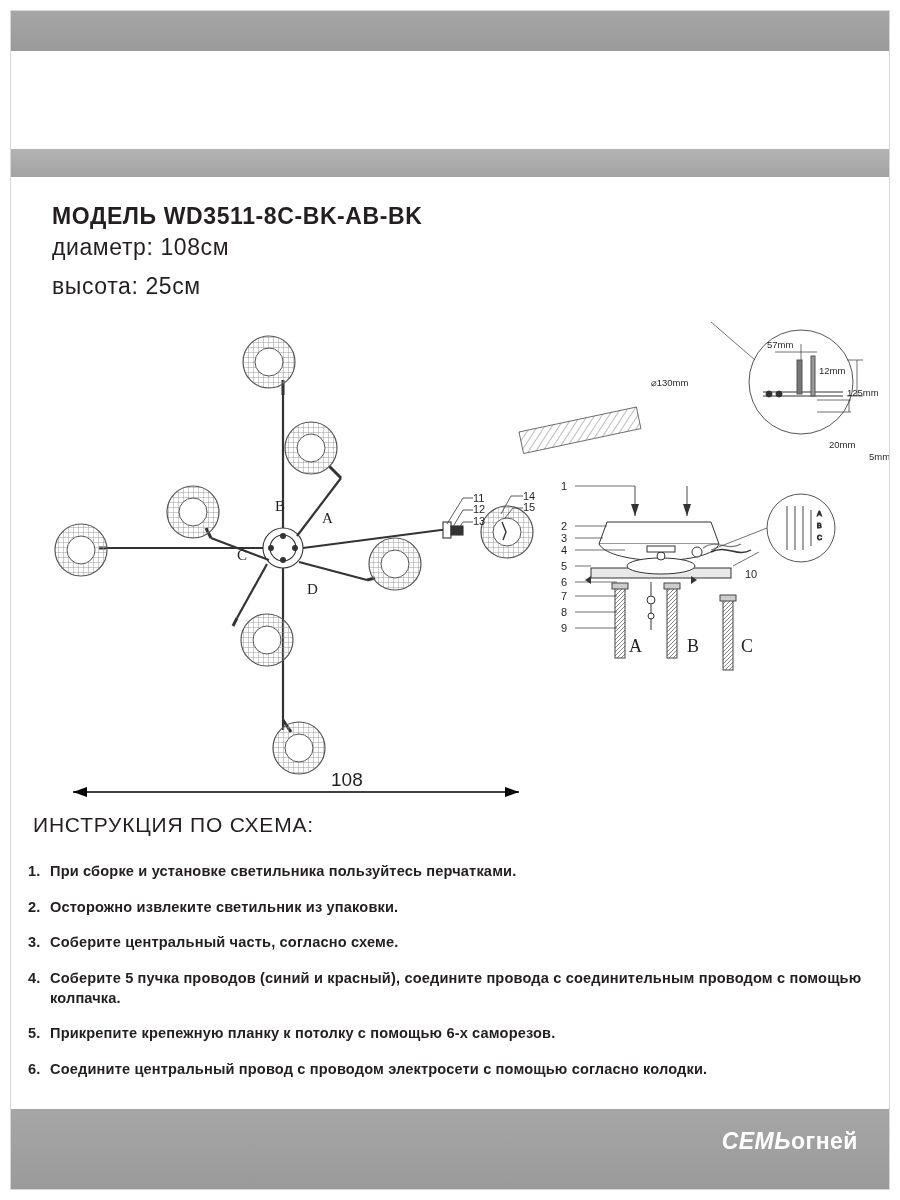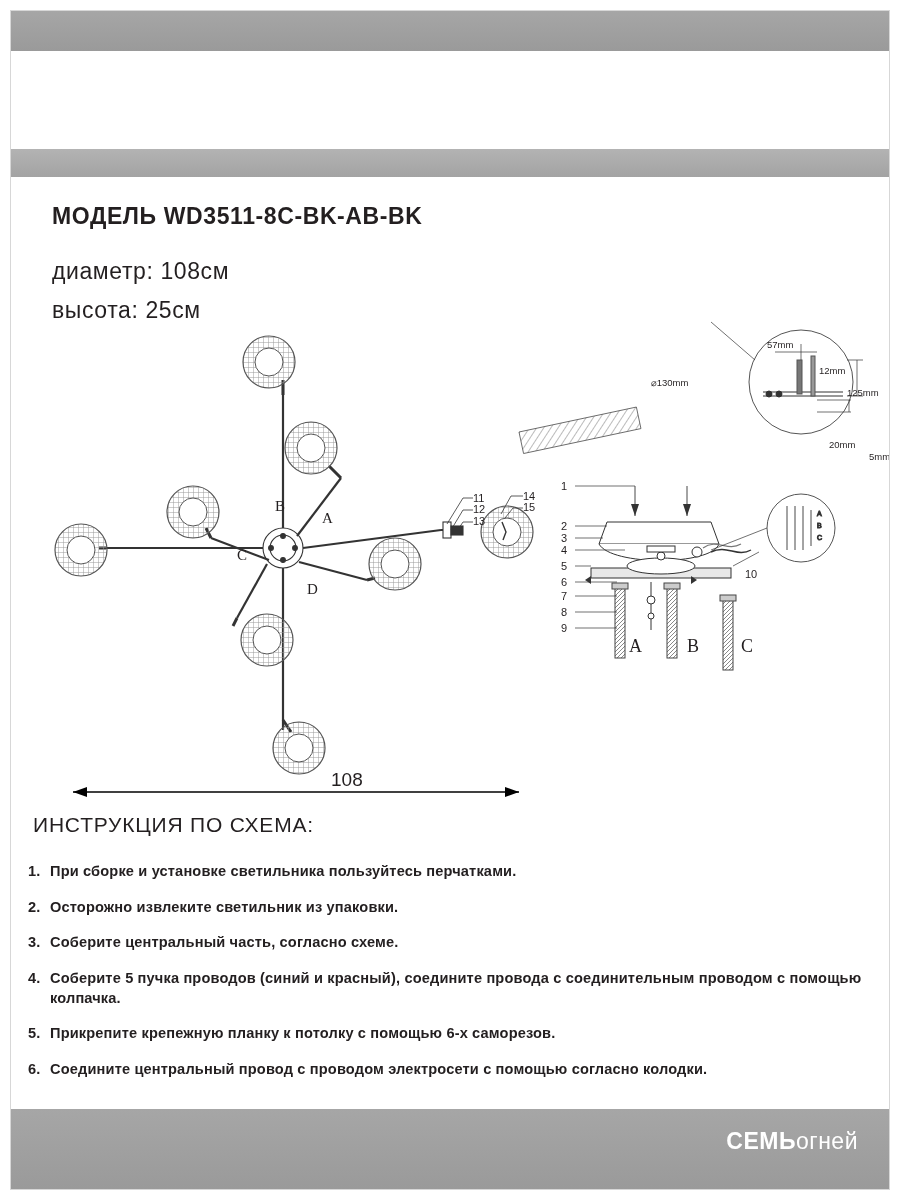--- a/index.html
+++ b/index.html
@@ -71,21 +71,21 @@
     left: 52px;
     top: 205px;
   }
   .model-line {
     font-size: 23px;
     letter-spacing: 0.6px;
     color: #231f20;
     white-space: nowrap;
     line-height: 1.0;
   }
-  .model-line.m1 { font-weight: bold; margin-bottom: 32px; }
+  .model-line.m1 { font-weight: bold; margin-bottom: 8px; }
   .model-line.m2 { margin-bottom: 16px; }
   .model-label { font-weight: bold; }
 
   
   .diagram {
     position: absolute;
     left: 11px;
     top: 300px;
     width: 878px;
     height: 520px;
@@ -132,22 +132,22 @@
     background: linear-gradient(to bottom, #a6a6a6 0%, #9a9a9a 100%);
   }
   .logo {
     position: absolute;
     right: 42px;
     top: 1128px;
     font-size: 23px;
     letter-spacing: 0.5px;
     color: #ffffff;
   }
-  .logo b { font-weight: bold; }
-  .logo span.light { font-weight: normal; }
+  .logo b { font-weight: bold; font-style: italic; }
+  .logo span.light { font-weight: bold; }
 </style>
 </head>
 <body>
 
 <div class="page">
 
   <div class="frame"></div>
   <div class="topbar-inner"></div>
   <div class="title-band"></div>
   <div class="grey-band"></div>

